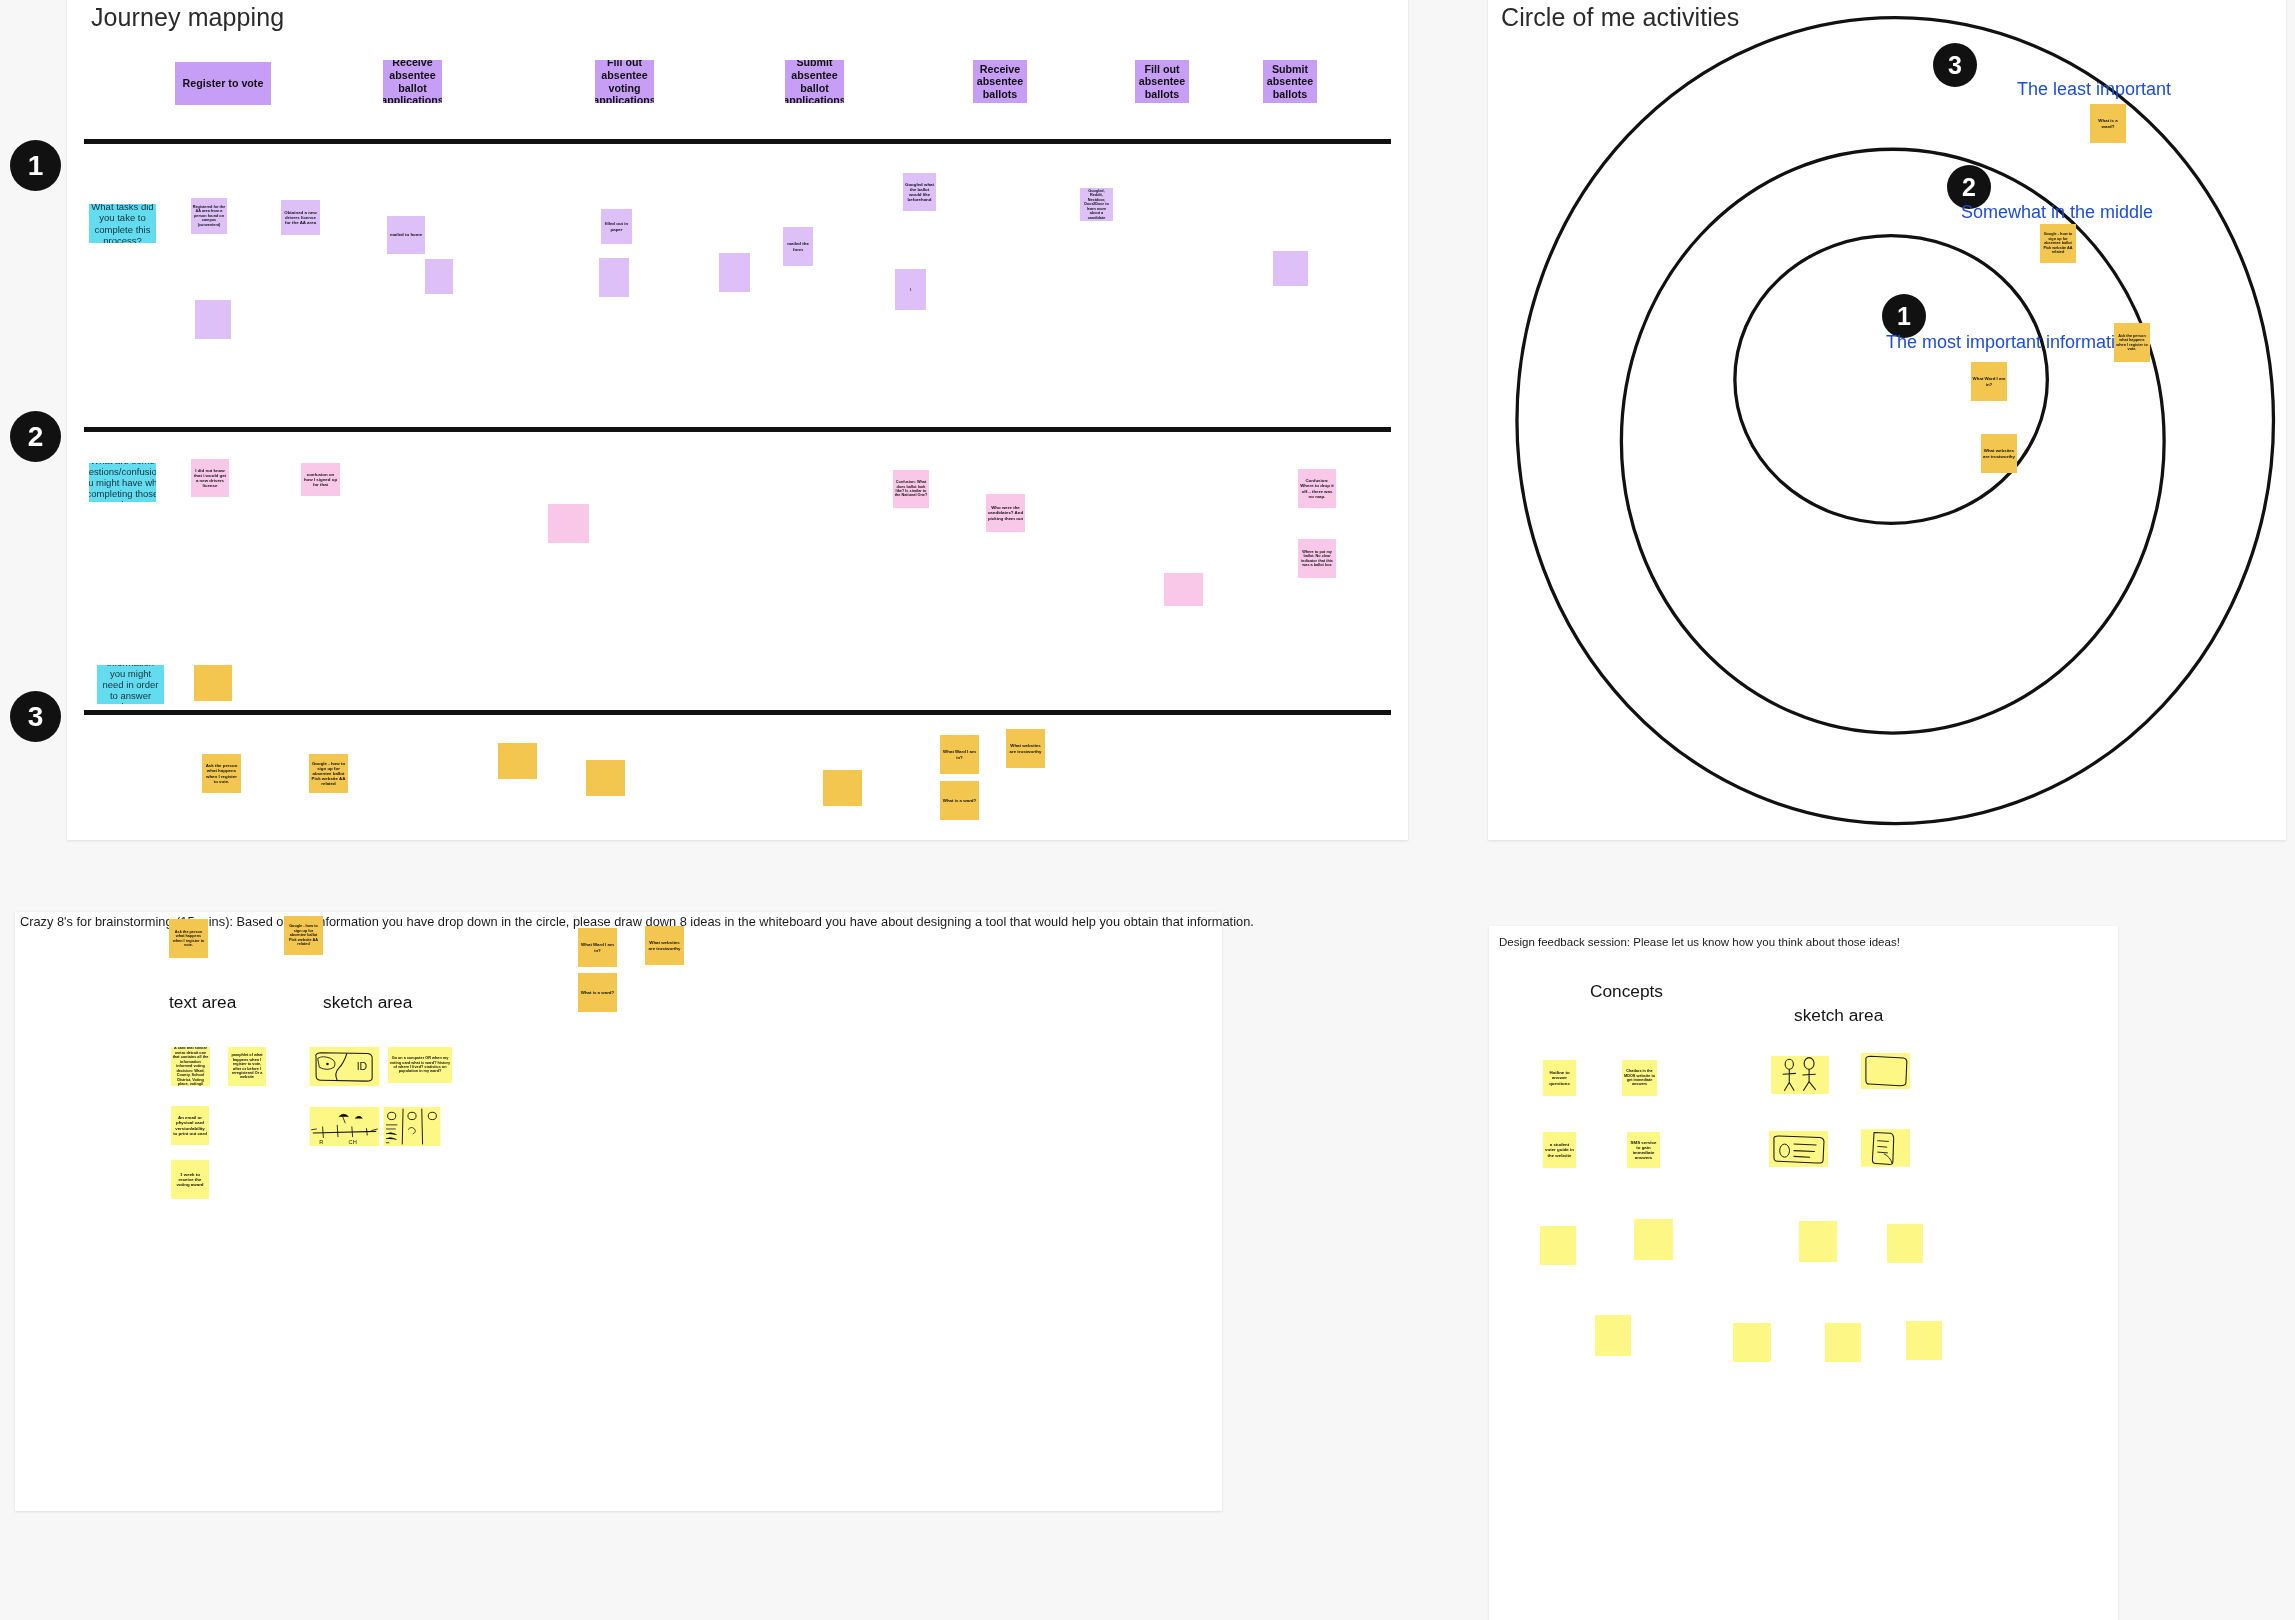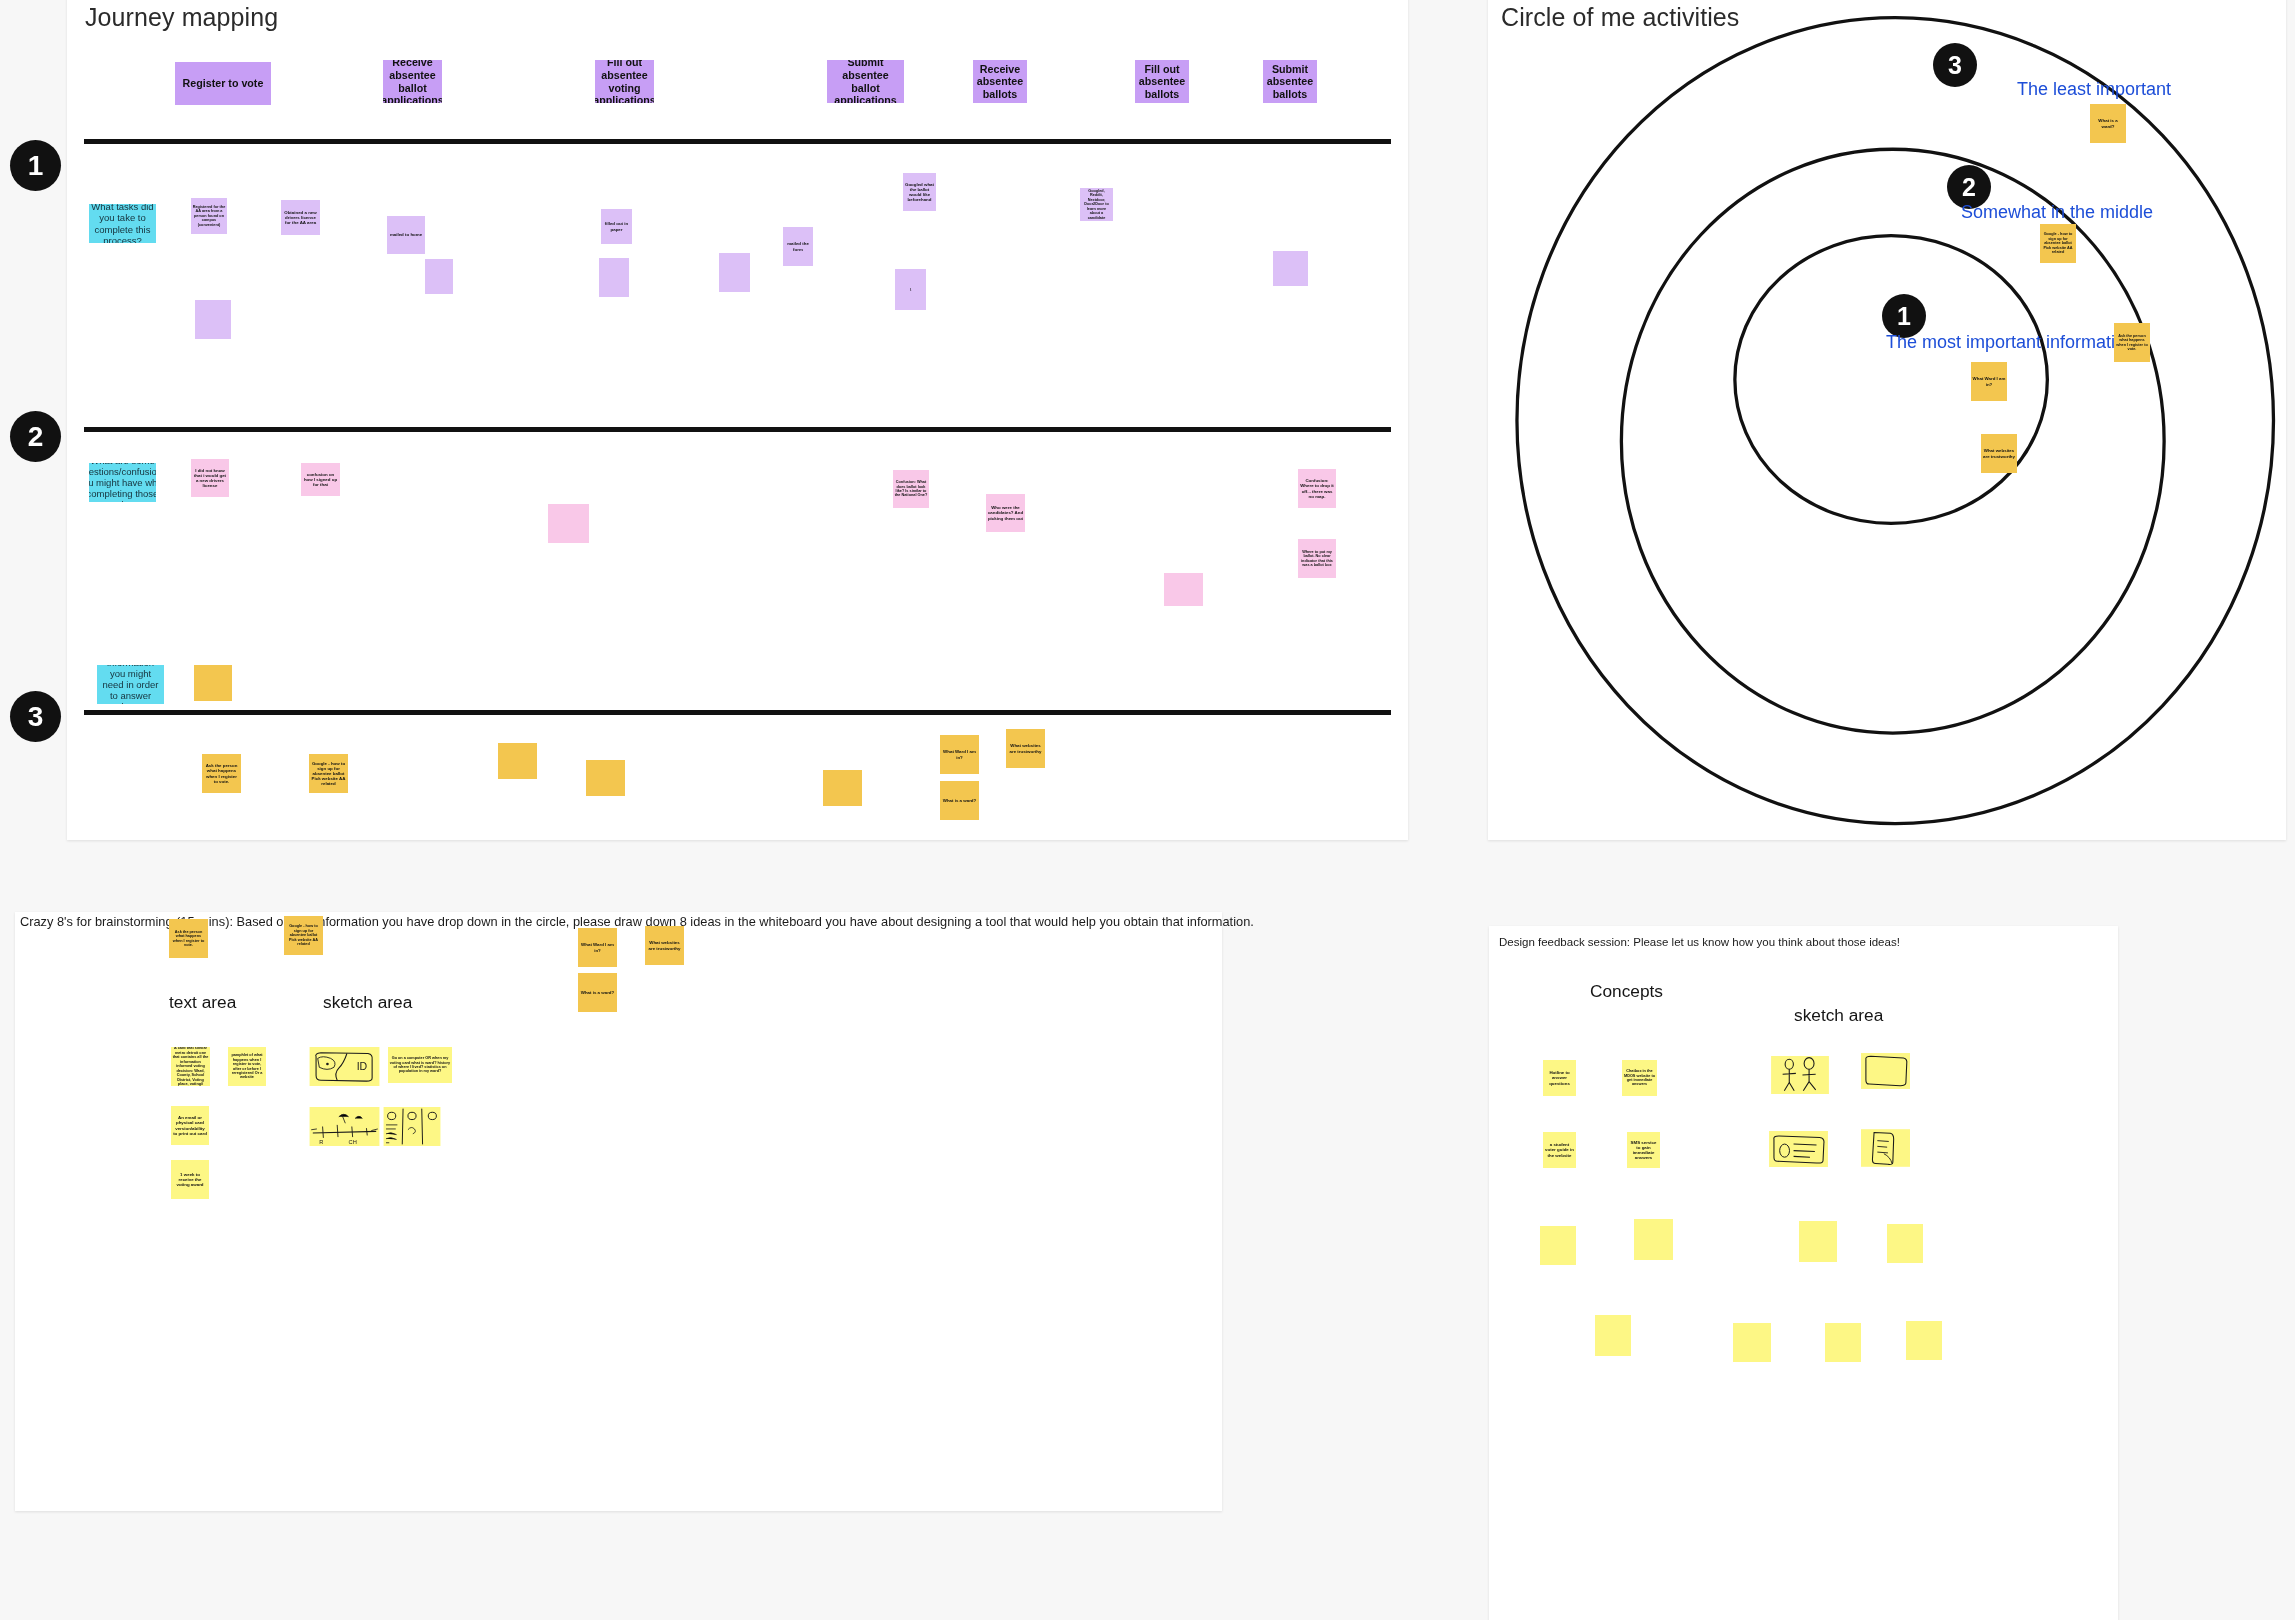--- a/index.html
+++ b/index.html
@@ -16,21 +16,21 @@
     box-shadow:0 0.8px 2.5px rgba(0,0,0,.10);
   }
   
   #journey{left:67px;top:-6.6px;width:1341px;height:847px;}
   .panel-title{
     position:absolute;
     font-size:25px;
     color:#2b2b2b;
     letter-spacing:0.1px;
   }
-  #journey .panel-title{left:18px;top:10px;}
+  #journey .panel-title{left:24px;top:10px;}
   .rowline{
     position:absolute;
     height:4.1px;background:#111;
     left:16.5px;width:1307px;
   }
   .stagenum{
     position:absolute;
     width:51px;height:51px;border-radius:50%;
     background:#111;color:#fff;
     font-size:28px;font-weight:bold;
@@ -93,21 +93,21 @@
 </div>
 
 <div class="stagenum" style="left:10px;top:140px">1</div>
 <div class="stagenum" style="left:10px;top:411px">2</div>
 <div class="stagenum" style="left:10px;top:691px">3</div>
 
 <div id="journey-notes">
     <div class="note purple header-note " style="left: 175px; top: 62px; width: 96px; height: 43px;">Register to vote</div>
     <div class="note purple header-note " style="left: 383px; top: 60px; width: 59px; height: 43px;">Receive absentee ballot applications</div>
     <div class="note purple header-note " style="left: 595px; top: 60px; width: 59px; height: 43px;">Fill out absentee voting applications</div>
-    <div class="note purple header-note " style="left: 785px; top: 60px; width: 77px; height: 43px; margin-left: 42px;">Submit absentee ballot applications</div>
+    <div class="note purple header-note " style="left: 785px; top: 60px; width: 59px; height: 43px;">Submit absentee ballot applications</div>
     <div class="note purple header-note " style="left: 973px; top: 60px; width: 54px; height: 43px;">Receive absentee ballots</div>
     <div class="note purple header-note " style="left: 1135px; top: 60px; width: 54px; height: 43px;">Fill out absentee ballots</div>
     <div class="note purple header-note " style="left: 1263px; top: 60px; width: 54px; height: 43px;">Submit absentee ballots</div>
     <div class="note cyan " style="left: 89px; top: 204px; width: 67px; height: 39px;">What tasks did you take to complete this process?</div>
     <div class="note purple-l xtiny" style="left: 191px; top: 198px; width: 36px; height: 36px;">Registered for the AA area from a person found on campus (convenient)</div>
     <div class="note purple-l tiny" style="left: 281px; top: 200px; width: 39px; height: 35px;">Obtained a new drivers license for the AA area</div>
     <div class="note purple-l tiny" style="left: 387px; top: 216px; width: 38px; height: 38px;">mailed to home</div>
     <div class="note purple-l tiny" style="left: 425px; top: 259px; width: 28px; height: 35px;"></div>
     <div class="note purple-l tiny" style="left: 601px; top: 209px; width: 31px; height: 35px;">filled out in paper</div>
     <div class="note purple-l tiny" style="left: 599px; top: 258px; width: 30px; height: 39px;"></div>

